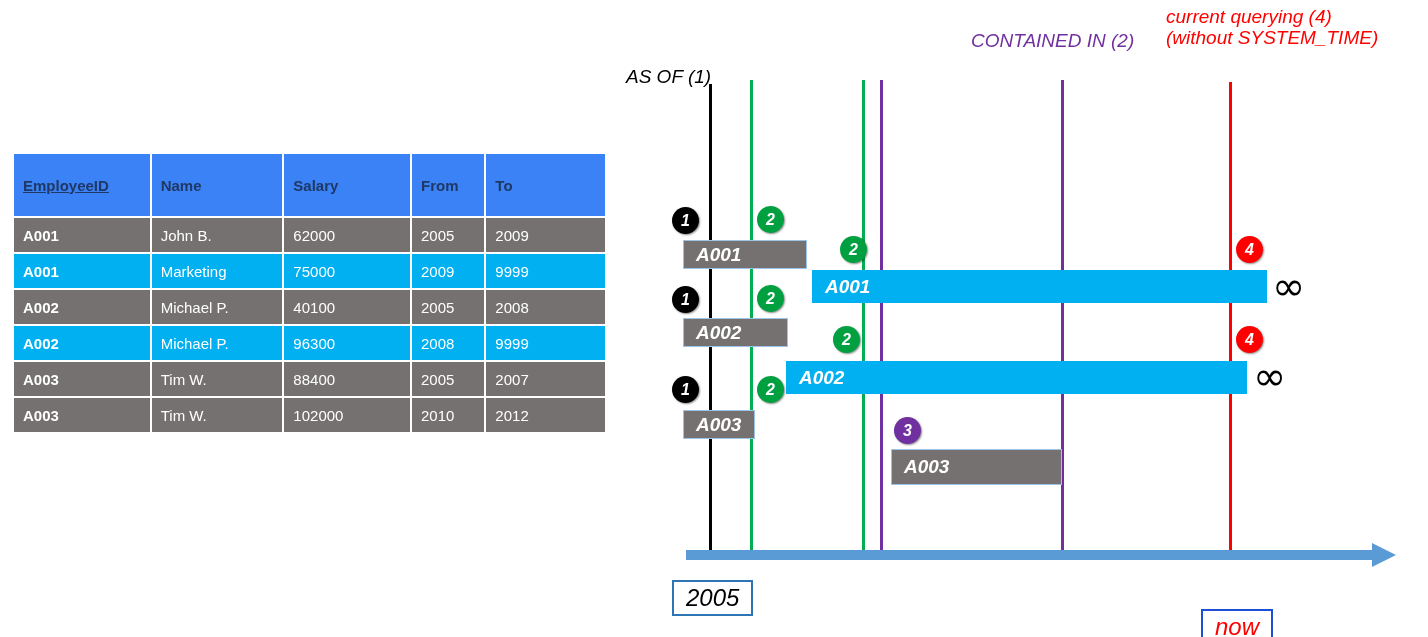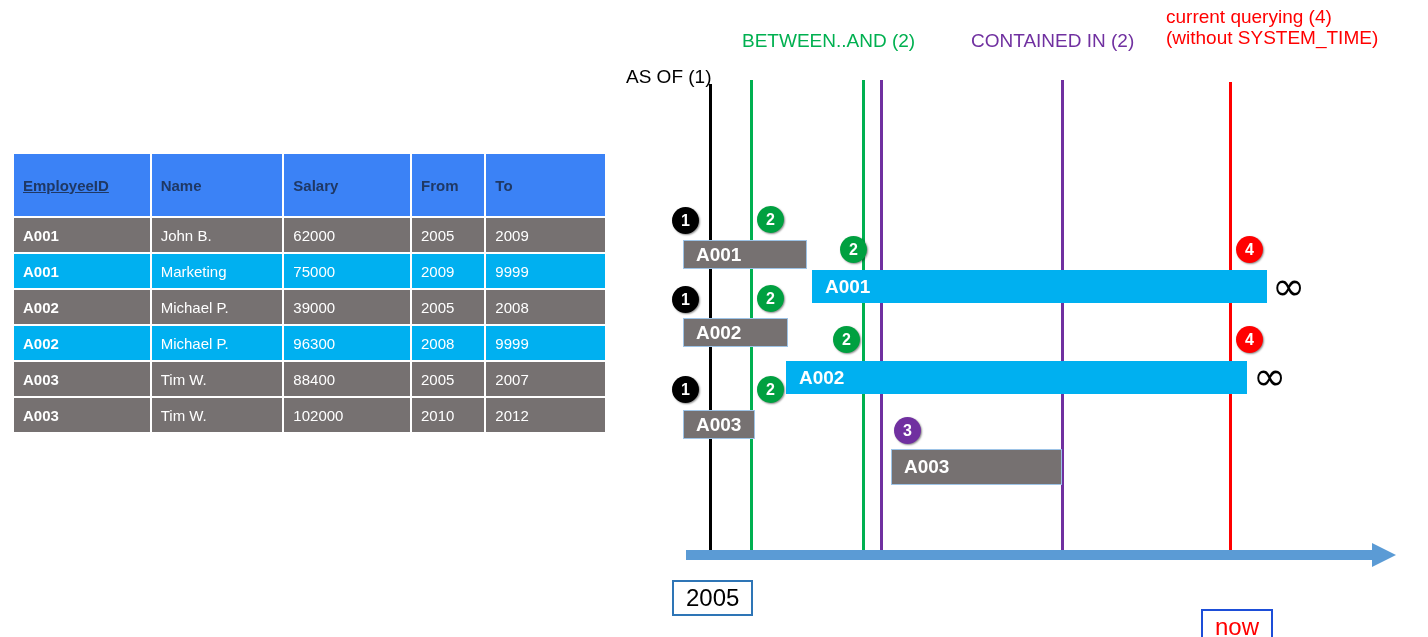--- a/index.html
+++ b/index.html
@@ -43,21 +43,21 @@
   .col-name{width:130px}
   .col-sal{width:125px}
   .col-from{width:72px}
   .col-to{width:118px}
 
   
   #timeline{
     position:absolute;left:0;top:0;width:1428px;height:637px;
     pointer-events:none;
   }
-  #timeline > *{pointer-events:auto;}
+  #timeline > *{pointer-events:auto;font-style:italic;}
 
   
   .legend-item{
     position:absolute;
     font-size:19px;
     white-space:nowrap;
     line-height:1.12;
   }
   #legend-asof{left:626px;top:30px;color:#000000;margin-top:36px;}
   #legend-between{left:742px;top:30px;color:#00B050;}
@@ -166,21 +166,21 @@
     <tr class="row-cyan">
       <td class="c-id">A001</td>
       <td>Marketing</td>
       <td>75000</td>
       <td>2009</td>
       <td>9999</td>
     </tr>
     <tr class="row-gray">
       <td class="c-id">A002</td>
       <td>Michael P.</td>
-      <td>39000</td>
+      <td>40100</td>
       <td>2005</td>
       <td>2008</td>
     </tr>
     <tr class="row-cyan">
       <td class="c-id">A002</td>
       <td>Michael P.</td>
       <td>96300</td>
       <td>2008</td>
       <td>9999</td>
     </tr>
@@ -197,21 +197,20 @@
       <td>102000</td>
       <td>2010</td>
       <td>2012</td>
     </tr>
   </tbody>
 </table>
 
 <div id="timeline">
 
   <div class="legend-item" id="legend-asof">AS OF (1)</div>
-  <div class="legend-item" id="legend-between">BETWEEN..AND (2)</div>
   <div class="legend-item" id="legend-contained">CONTAINED IN (2)</div>
   <div class="legend-item" id="legend-current">
     <div>current querying (4)</div>
     <div>(without SYSTEM_TIME)</div>
   </div>
 
   <div class="vline black" style="left:709px;top:84px;height:475px;"></div>
   <div class="vline green" style="left:750px;top:80px;height:479px;"></div>
   <div class="vline green" style="left:862px;top:80px;height:479px;"></div>
   <div class="vline purple" style="left:880px;top:80px;height:479px;"></div>

